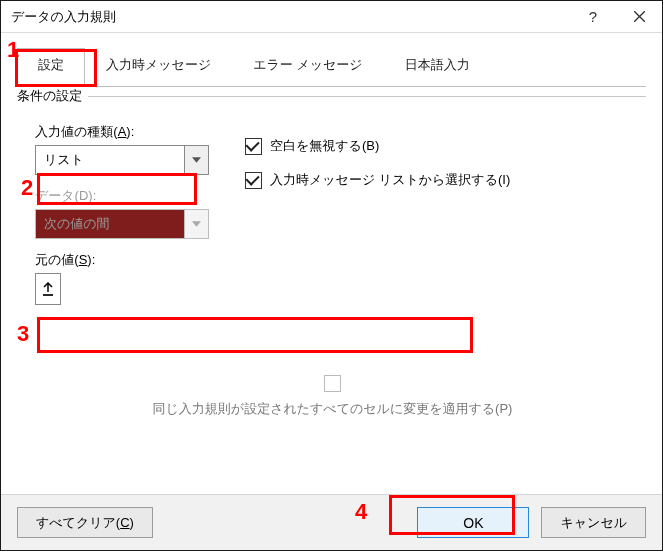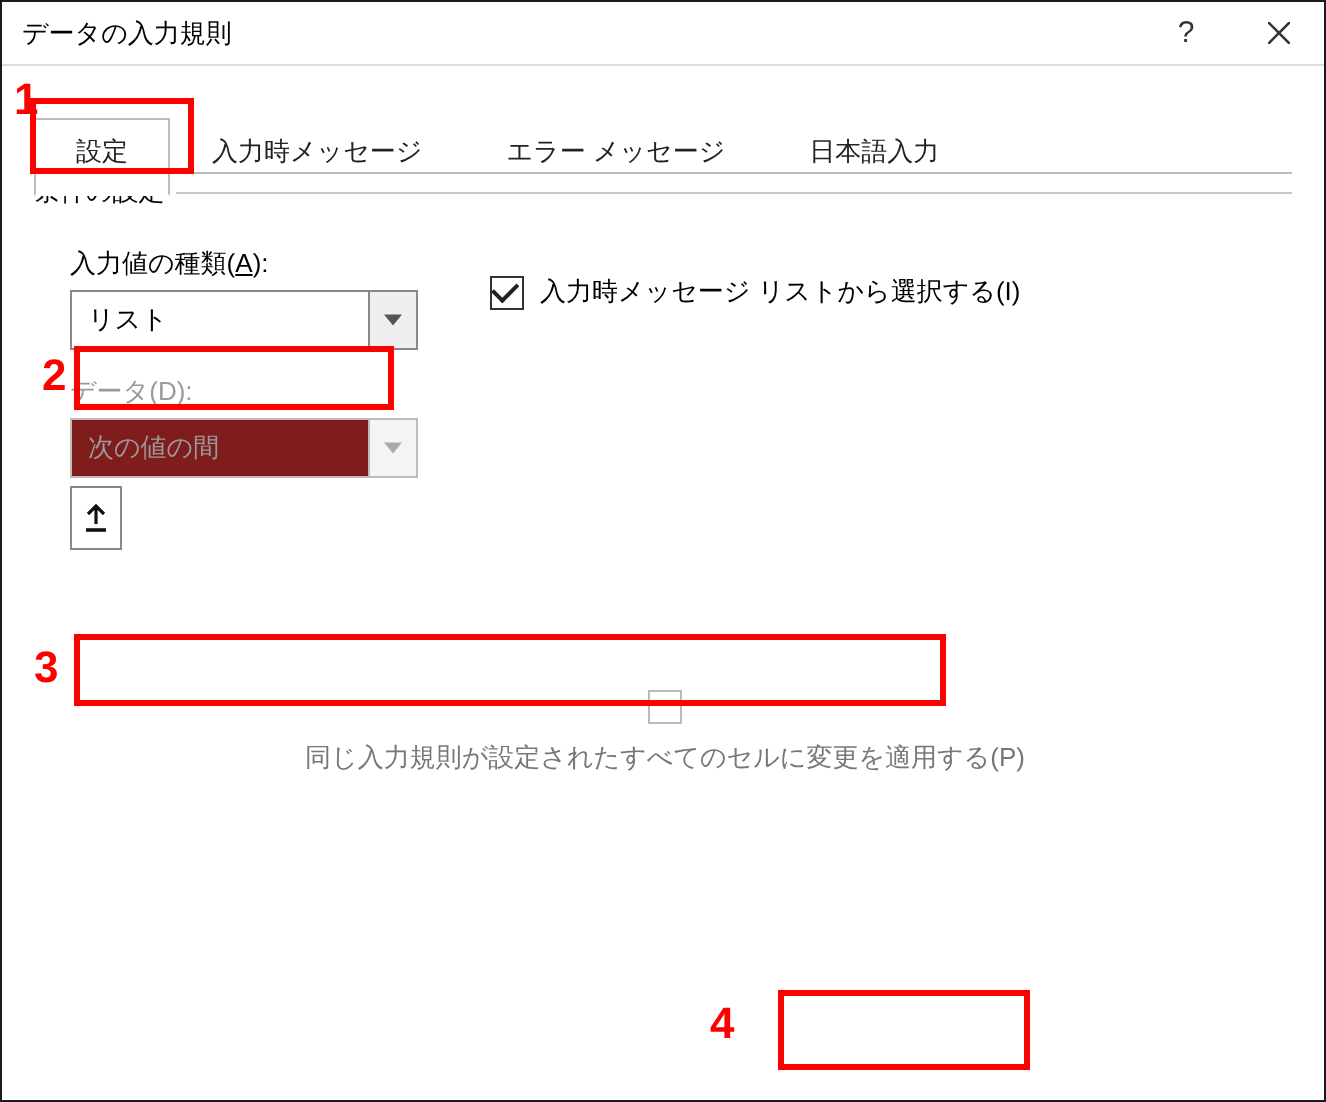--- a/index.html
+++ b/index.html
@@ -35,21 +35,21 @@
   .body { padding: 14px 16px 0 16px; position: relative; }
   .tabs {
     display: flex;
     border-bottom: 1px solid #bdbdbd;
     position: relative;
   }
   .tab {
     padding: 7px 20px 12px;
     border: 1px solid transparent;
     position: relative;
-    top: 12px;
+    top: 1px;
     background: transparent;
     color: #222;
   }
   .tab.active {
     border: 1px solid #bdbdbd;
     border-bottom: 1px solid #fff;
     background: #fff;
   }
   .annot-red { border: 3px solid #ff0000; position: absolute; pointer-events: none; }
   .annot-num { position: absolute; color: #ff0000; font-weight: bold; font-size: 22px; font-family: Arial; pointer-events:none;}
@@ -176,45 +176,64 @@
                   </svg>
               </div>
             </div>
           </div>
         </div>
 
         <div class="rightcol">
           <div class="check">
             <span class="cb checked"></span>
             <span>
+              <span>空白を無視する(</span><span class="u">B</span><span>)</span>
+            </span>
+          </div>
+          <div class="check">
+            <span class="cb checked"></span>
+            <span>
               <span>入力時メッセージ リストから選択する(</span><span class="u">I</span><span>)</span>
             </span>
           </div>
         </div>
       </div>
 
+      <label class="lbl">
+        <span>元の値(</span><span class="u">S</span><span>):</span>
+      </label>
       <div class="source-row">
         <div class="collapse-btn">
           <svg viewBox="0 0 12 14">
             <path d="M6 1 L6 10 M2 5 L6 1 L10 5" stroke="#111" stroke-width="1.6" fill="none"></path>
             <line x1="1" y1="13" x2="11" y2="13" stroke="#111" stroke-width="1.8"></line>
           </svg>
         </div>
       </div>
 
     </div>
 
     <div class="bottom-check" style="padding-left:2px;">
       <span class="cb empty"></span>
       <span>
         <span>同じ入力規則が設定されたすべてのセルに変更を適用する(</span><span>P</span><span>)</span>
       </span>
     </div>
   </div>
 
+  <div class="footer">
+    <div class="btn">
+      <span>すべてクリア(</span>
+        <span style="text-decoration:underline">C</span>
+        <span>)</span>
+    </div>
+    <div class="spacer"></div>
+    <div class="btn ok">OK</div>
+    <div class="btn">キャンセル</div>
+  </div>
 
   <div class="annot-num" style="left:6px;top:36px;">1</div>
   <div class="annot-red" style="left:14px;top:48px;width:82px;height:38px;"></div>
 
   <div class="annot-num" style="left:20px;top:174px;">2</div>
   <div class="annot-red" style="left:36px;top:172px;width:160px;height:32px;"></div>
 
   <div class="annot-num" style="left:16px;top:320px;">3</div>
   <div class="annot-red" style="left:36px;top:316px;width:436px;height:36px;"></div>
 

